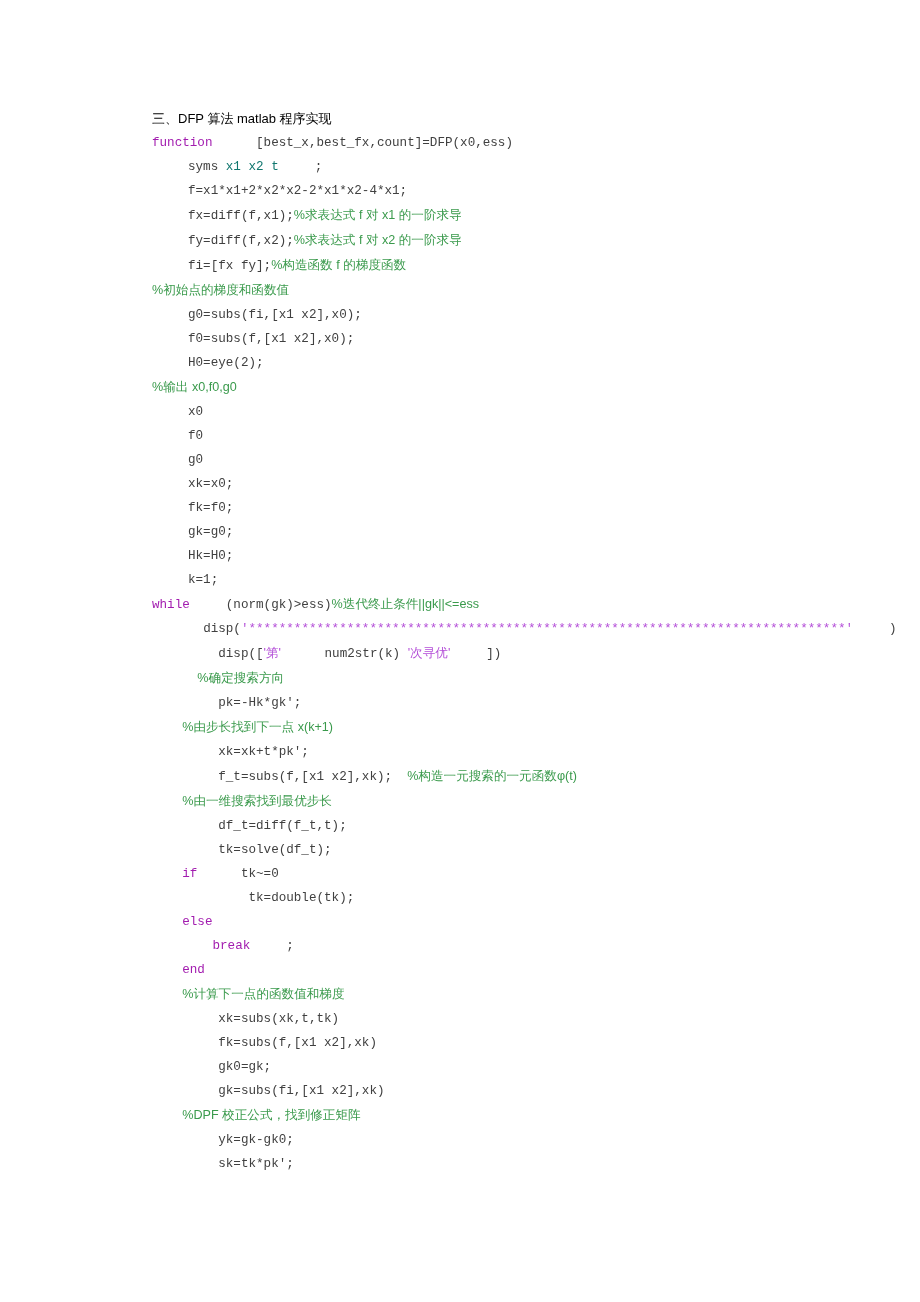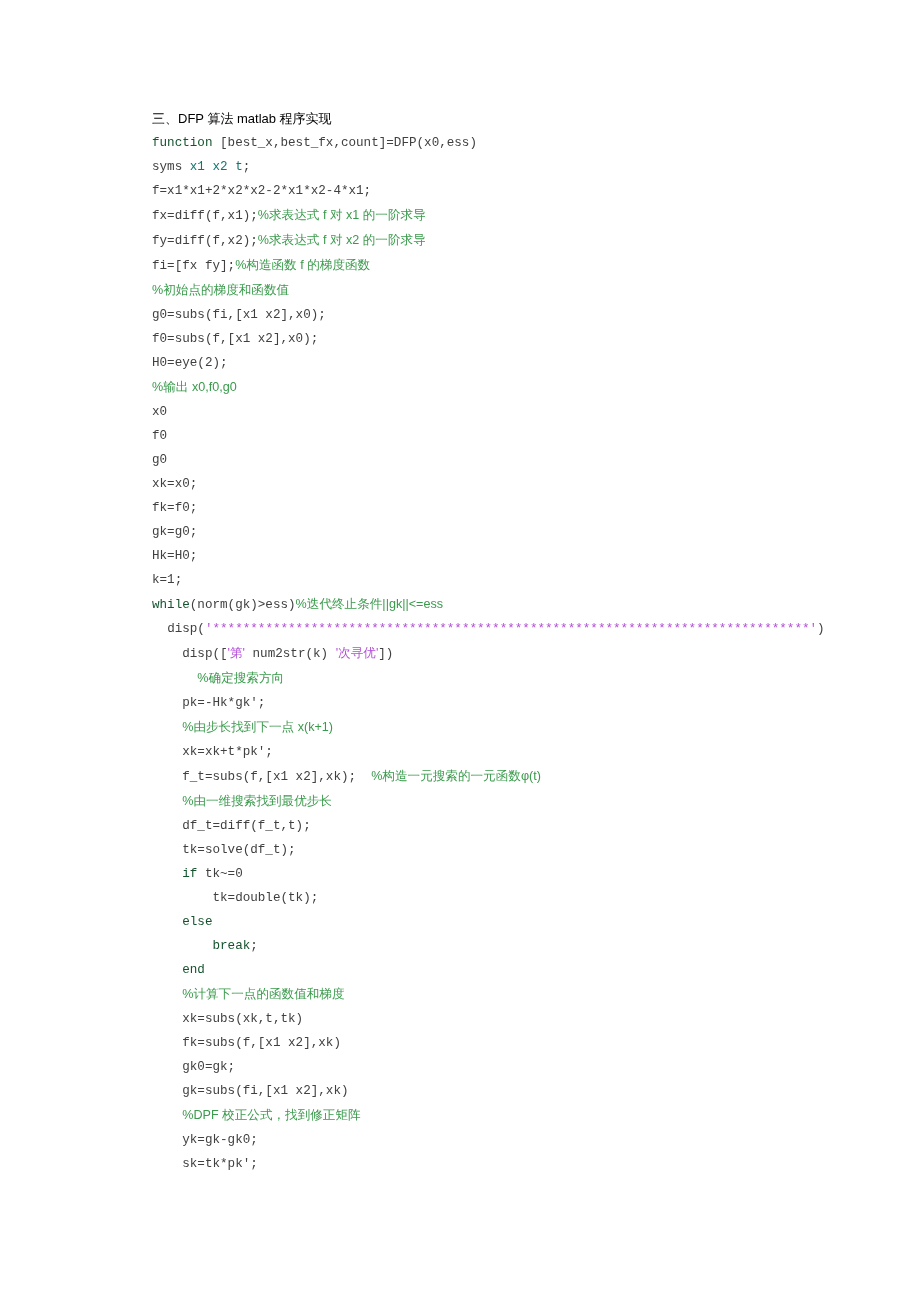--- a/index.html
+++ b/index.html
@@ -67,25 +67,25 @@
     color: #404040;
     white-space: pre;
   }
 
   .line {
     white-space: pre;
     min-height: 24px;
   }
 
   
-  .kw  { color: #14532d; }          
+  .kw  { color: #a21caf; }          
   .cm  { color: #3a9a4c; text-align: center; }          
   .str { color: #b44fd8; }          
   .sym { color: #0f766e; }          
-  .pl  { color: #404040; }          
+  .pl  { color: #404040; margin-left: 36px; }          
   .cjk { font-family: "Liberation Sans", "DejaVu Sans", sans-serif; }
 </style>
 </head>
 <body>
 
 <div id="page">
 
 
   <div id="content">
 

